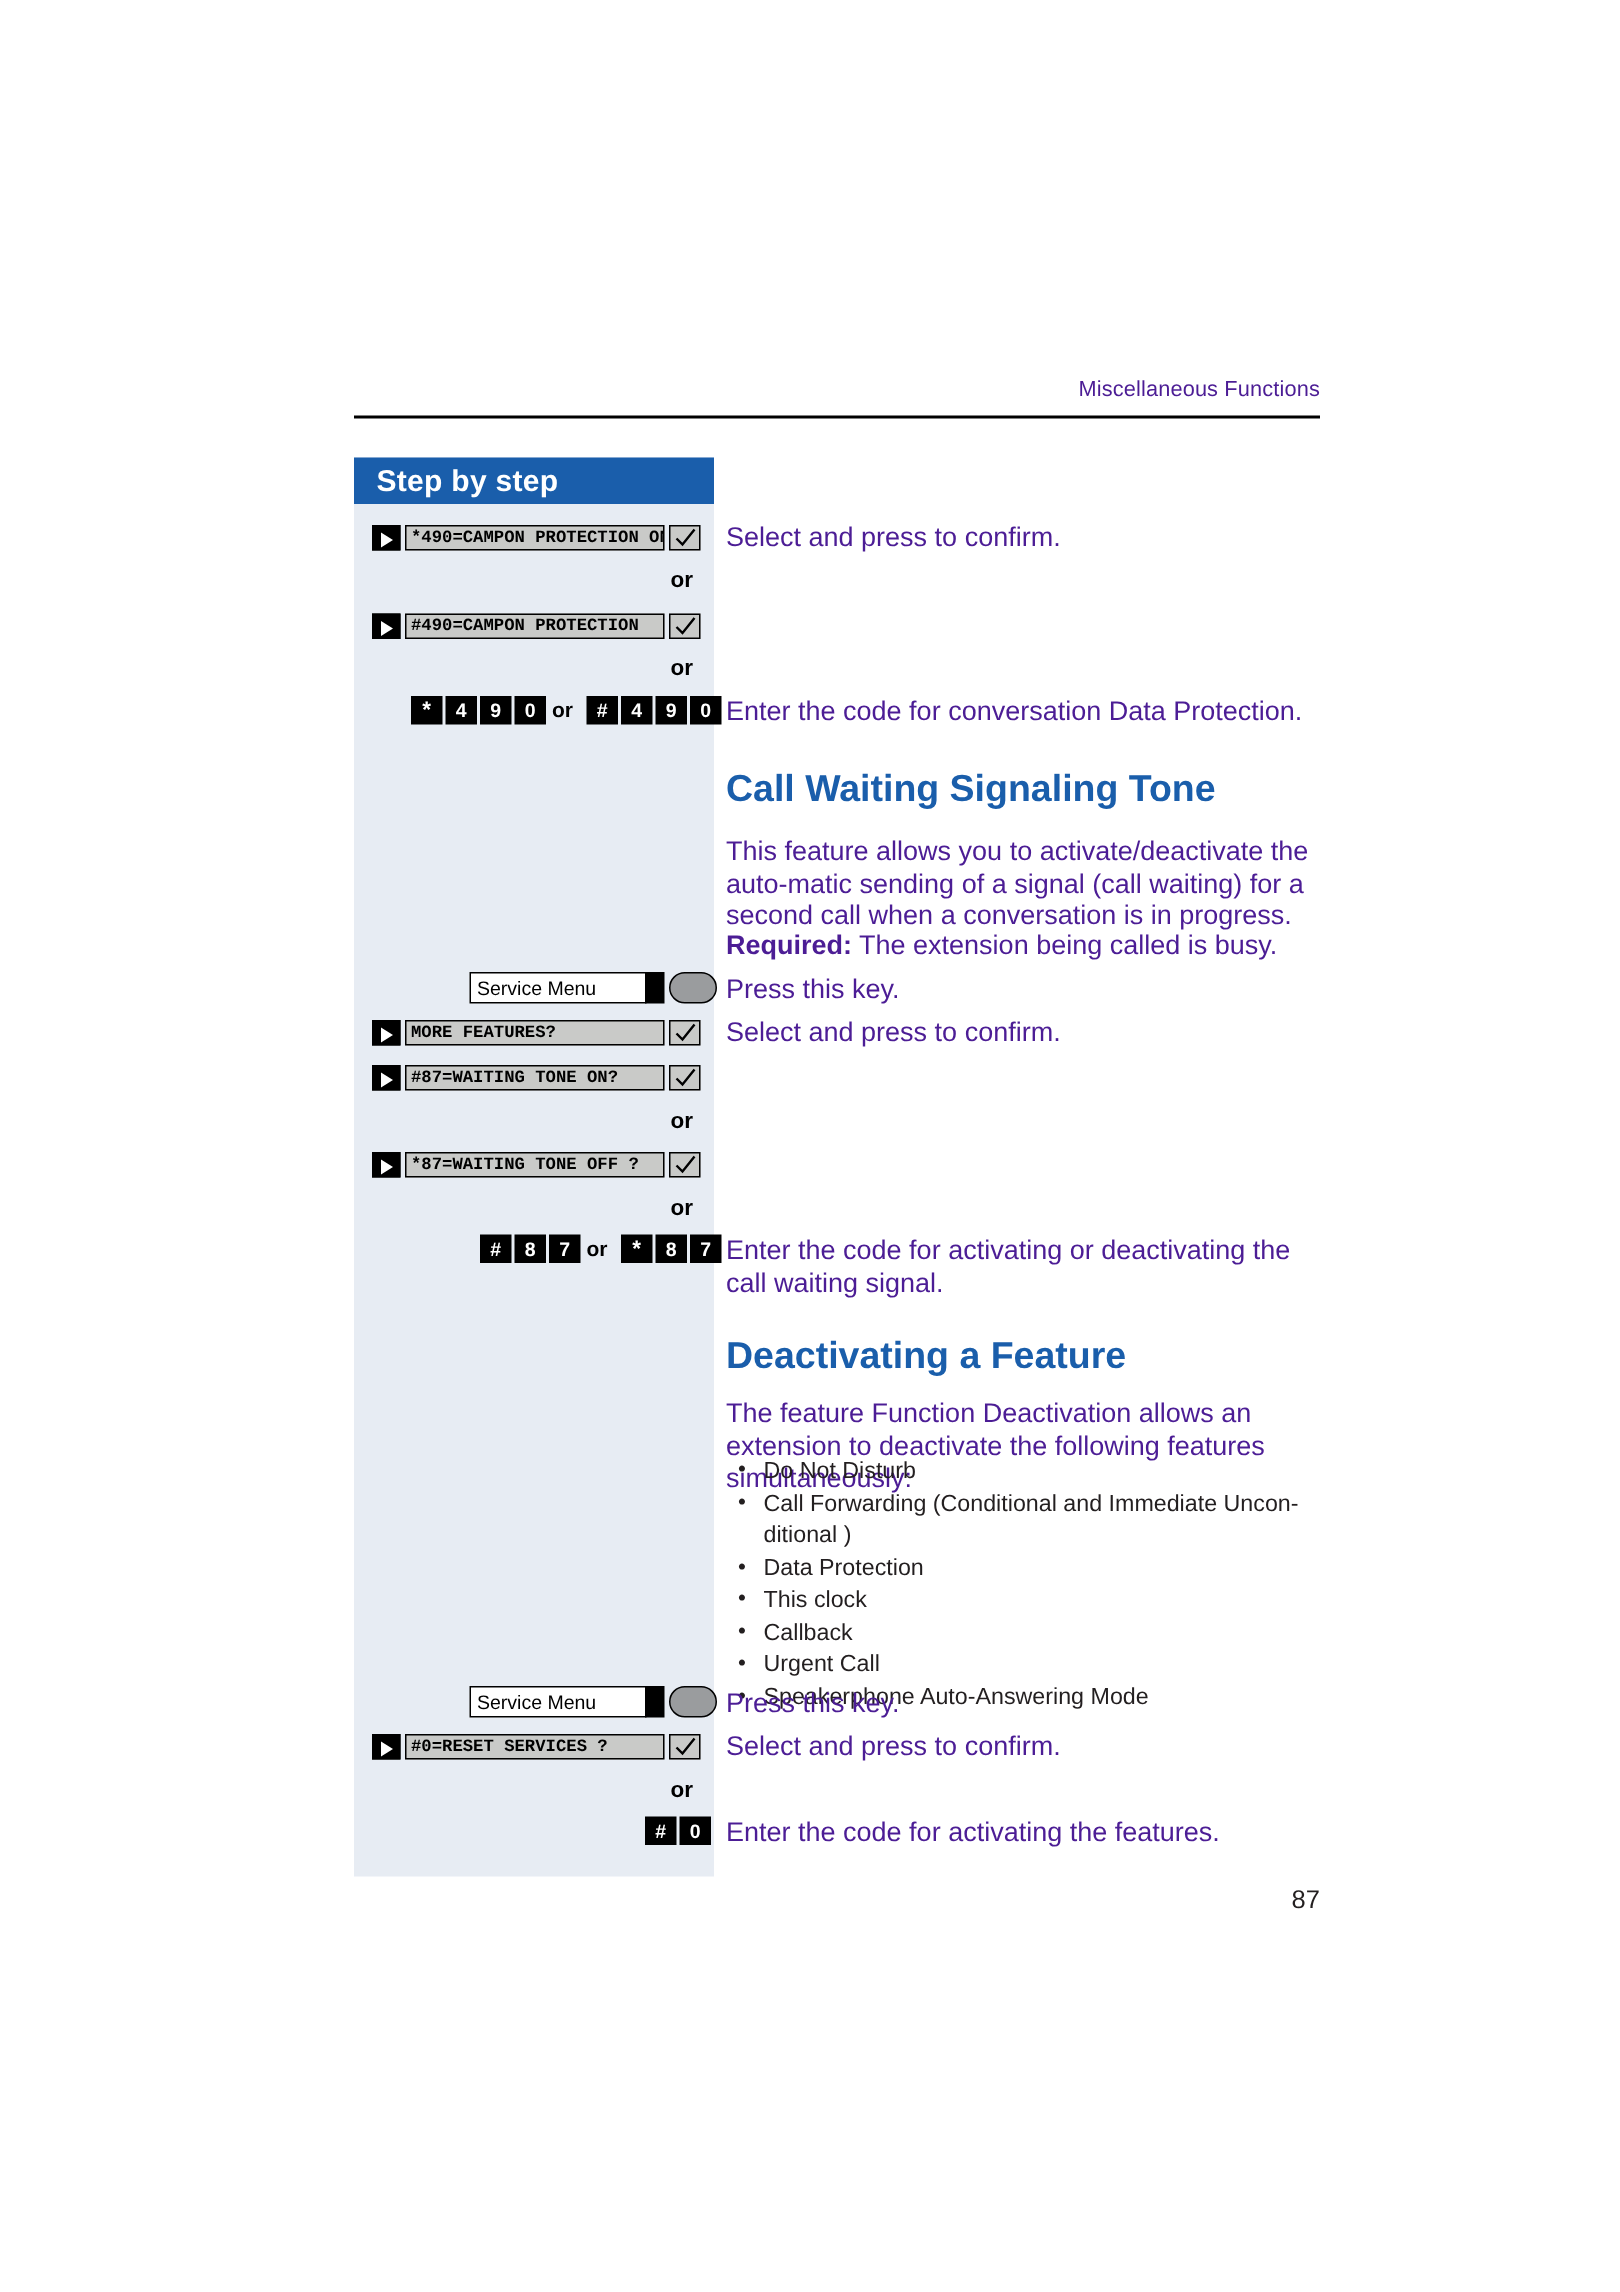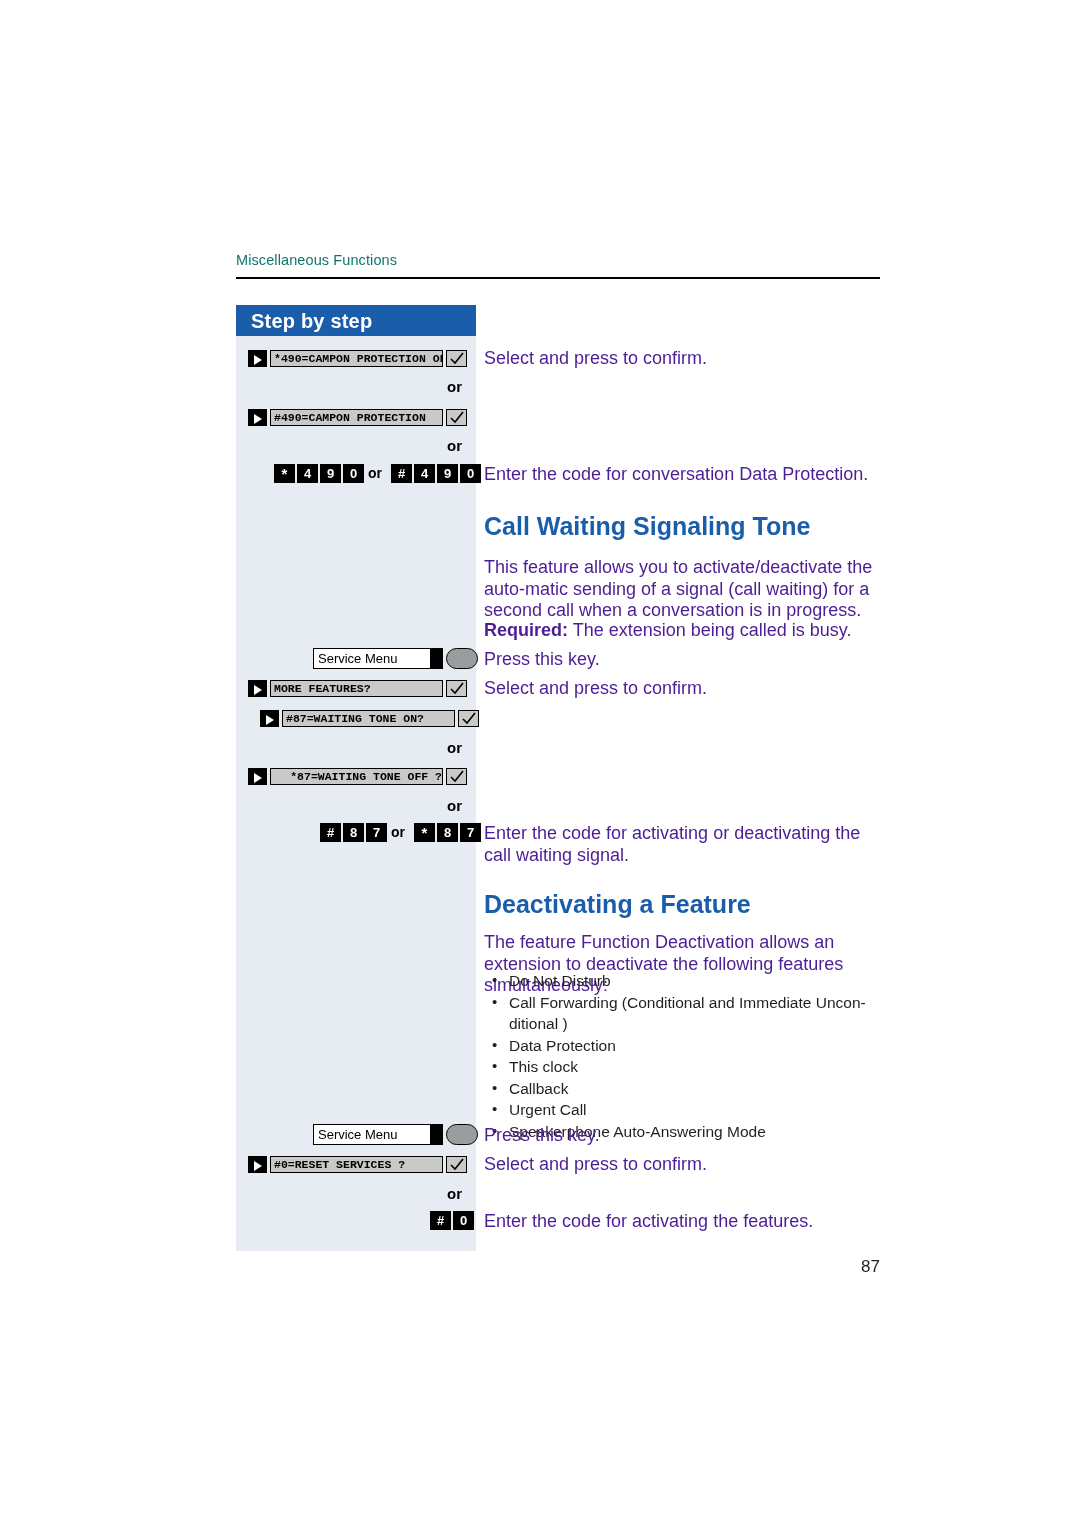--- a/index.html
+++ b/index.html
@@ -20,23 +20,23 @@
     left: 0; top: 0;
     width: 1080px; height: 1528px;
   }
 
   
   .header-text {
     position: absolute;
     left: 236px;
     top: 252px;
     width: 644px;
-    text-align: left;
+    text-align: right;
     font-size: 14.5px;
-    color: #0f766e;
+    color: #4c1d95;
     letter-spacing: 0.1px;
   }
   .header-rule {
     position: absolute;
     left: 236px;
     top: 277px;
     width: 644px;
     height: 1.6px;
     background: #000000;
   }
@@ -284,32 +284,32 @@
   <div class="disp-row" style="left:248px; top:680px; width:228px;">
     <div class="arrow-btn"></div>
     <div class="lcd" style="width:173px;">MORE FEATURES?</div>
     <div class="check-box" style="left:198px;">
       <svg width="15" height="14" viewBox="0 0 15 14">
           <polyline points="1,7 5,11 13,1" fill="none" stroke="#000" stroke-width="1.6"></polyline>
         </svg>
     </div>
   </div>
 
-  <div class="disp-row" style="left:260px; top:710px; width:228px;">
+  <div class="disp-row" style="left:248px; top:710px; width:228px;">
     <div class="arrow-btn"></div>
     <div class="lcd" style="width:173px;">#87=WAITING TONE ON?</div>
     <div class="check-box" style="left:198px;">
       <svg width="15" height="14" viewBox="0 0 15 14">
           <polyline points="1,7 5,11 13,1" fill="none" stroke="#000" stroke-width="1.6"></polyline>
         </svg>
     </div>
   </div>
   <div class="or-sep" style="left:447px; top:739px;">or</div>
 
-  <div class="disp-row" style="left:248px; top:768px; width:228px;text-align:right;">
+  <div class="disp-row" style="left:248px; top:768px; width:228px;">
     <div class="arrow-btn"></div>
     <div class="lcd" style="width:173px;">*87=WAITING TONE OFF ?</div>
     <div class="check-box" style="left:198px;">
       <svg width="15" height="14" viewBox="0 0 15 14">
           <polyline points="1,7 5,11 13,1" fill="none" stroke="#000" stroke-width="1.6"></polyline>
         </svg>
     </div>
   </div>
   <div class="or-sep" style="left:447px; top:797px;">or</div>
 

